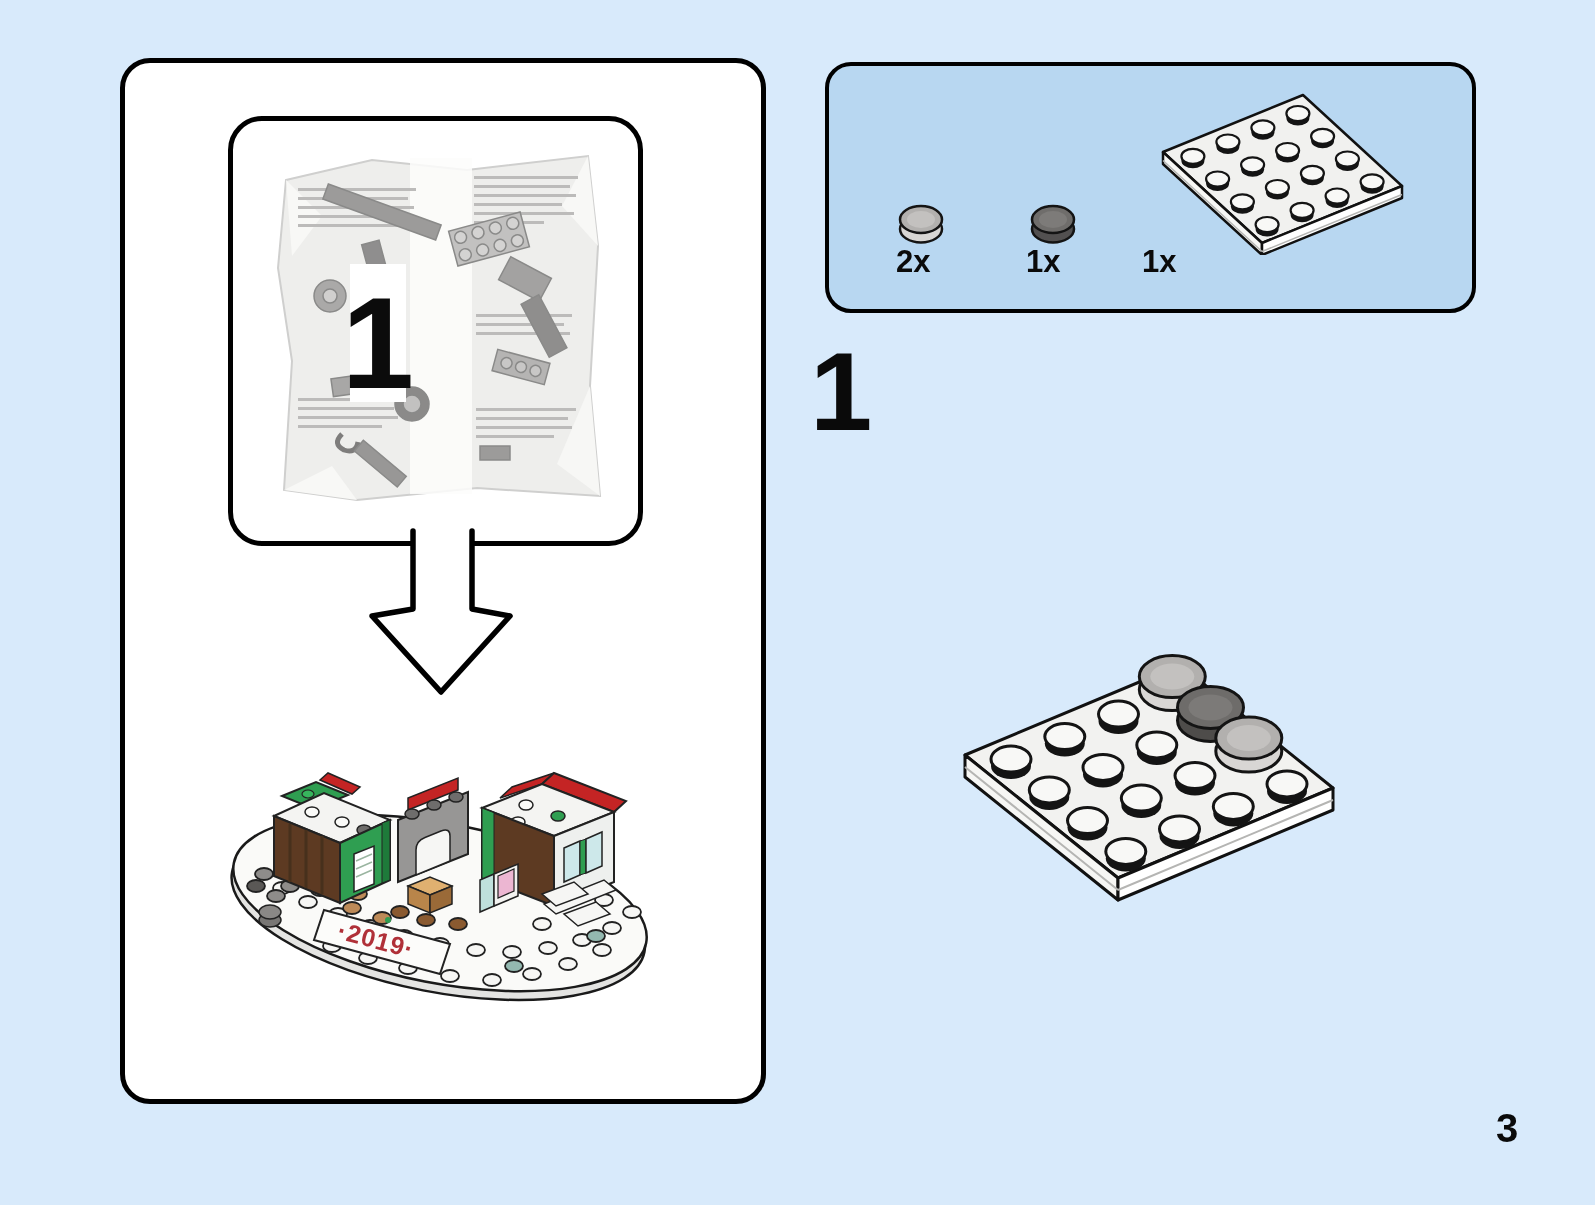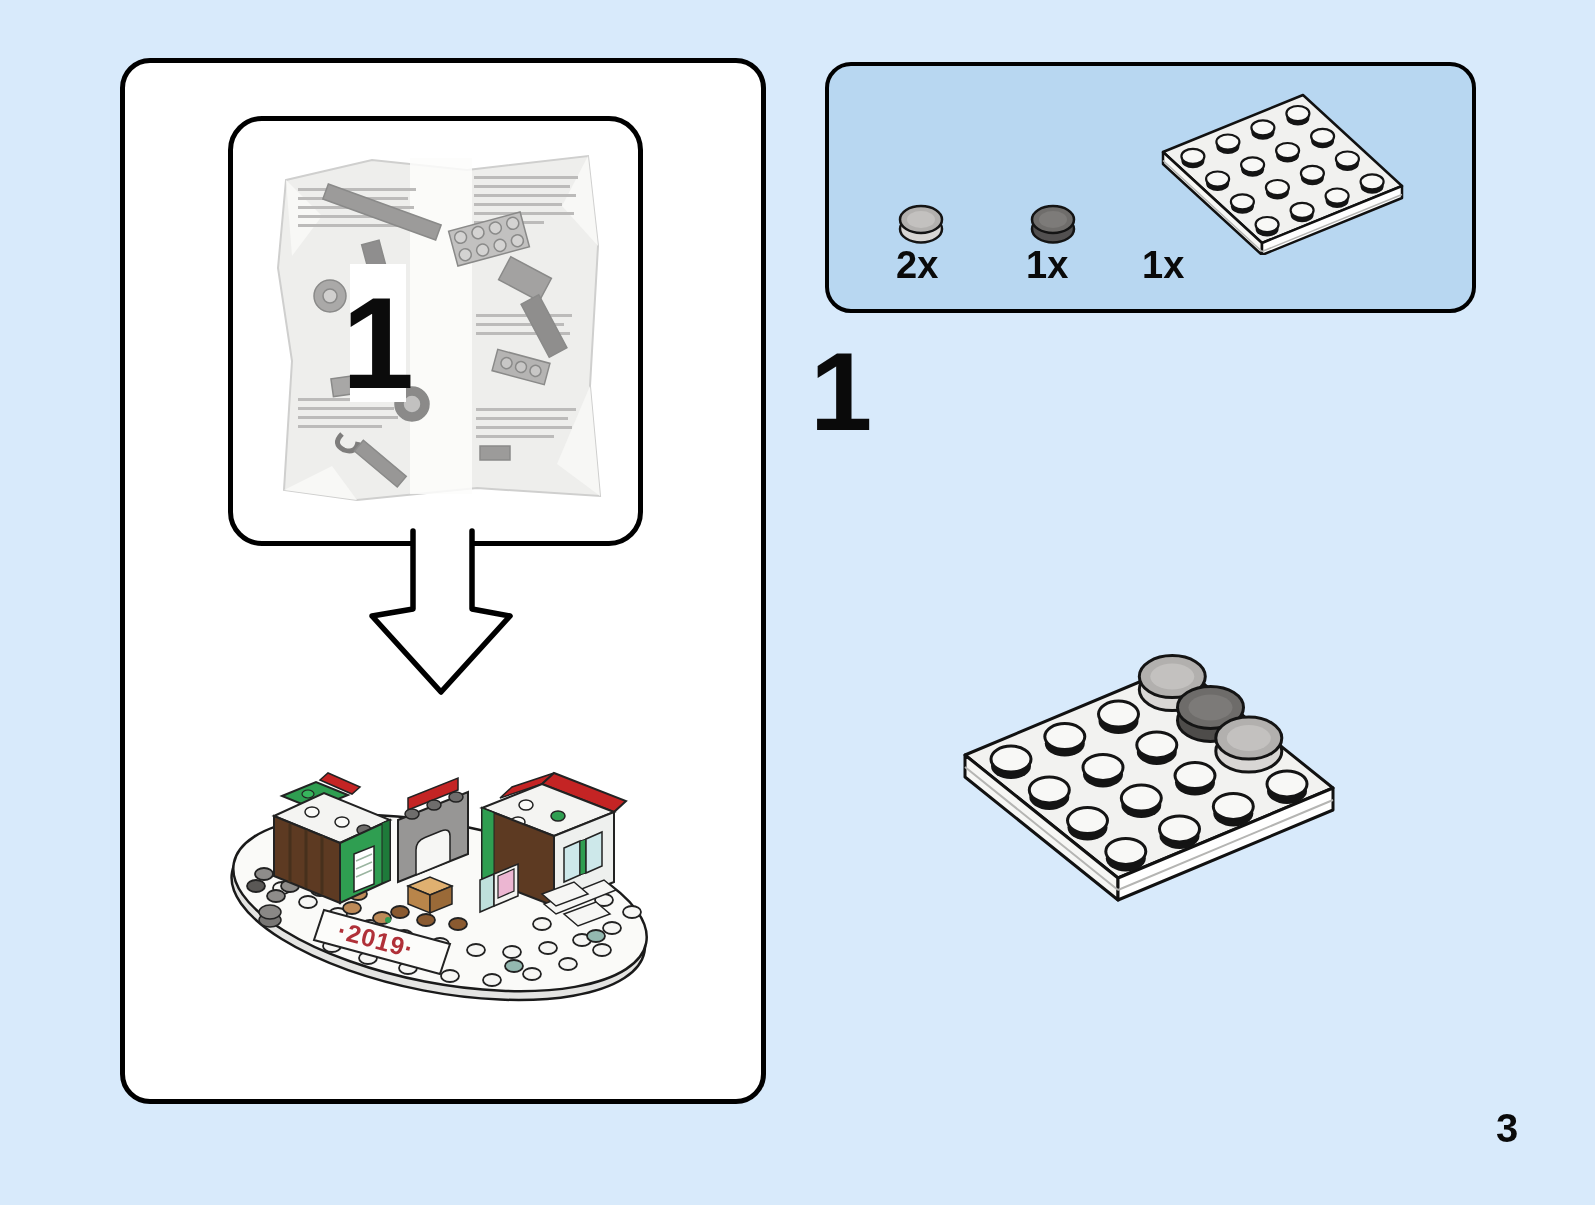--- a/index.html
+++ b/index.html
@@ -18,21 +18,21 @@
     left:228px;top:116px;width:415px;height:430px;
     background:#ffffff;border:5px solid #000;border-radius:34px;
     box-sizing:border-box;
   }
   #parts-panel{
     left:825px;top:62px;width:651px;height:251px;
     background:#b8d7f1;border:4px solid #000;border-radius:26px;
     box-sizing:border-box;
   }
   .count-label{
-    top:244px;font-size:38px;font-weight:bold;color:#0a0a0a;letter-spacing:0px;
+    top:244px;font-size:31px;font-weight:bold;color:#0a0a0a;letter-spacing:0px;
   }
   #step-number{
     left:810px;top:336px;font-size:112px;font-weight:bold;color:#0a0a0a;line-height:1;
   }
   #page-number{
     left:1496px;top:1106px;font-size:40px;font-weight:bold;color:#0a0a0a;
   }
   svg{display:block;}
 </style>
 </head>

